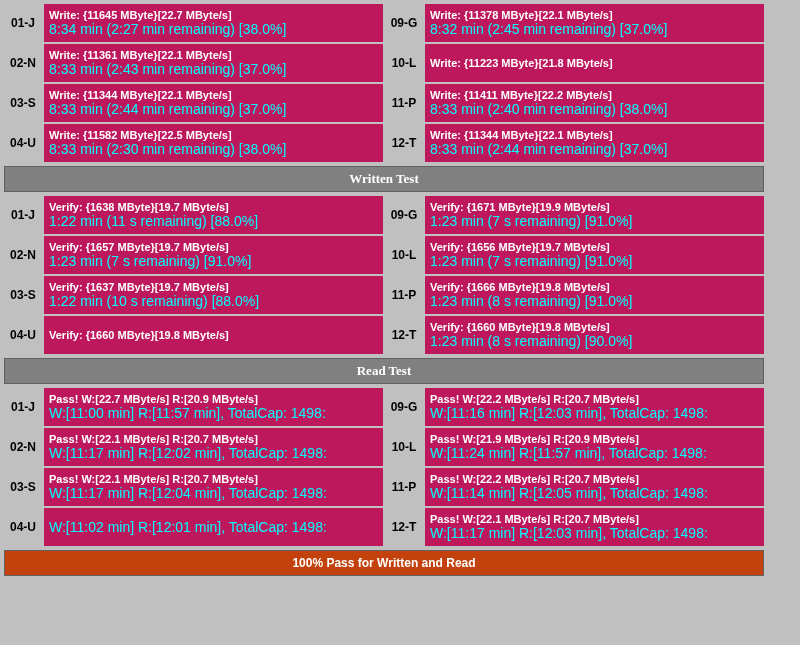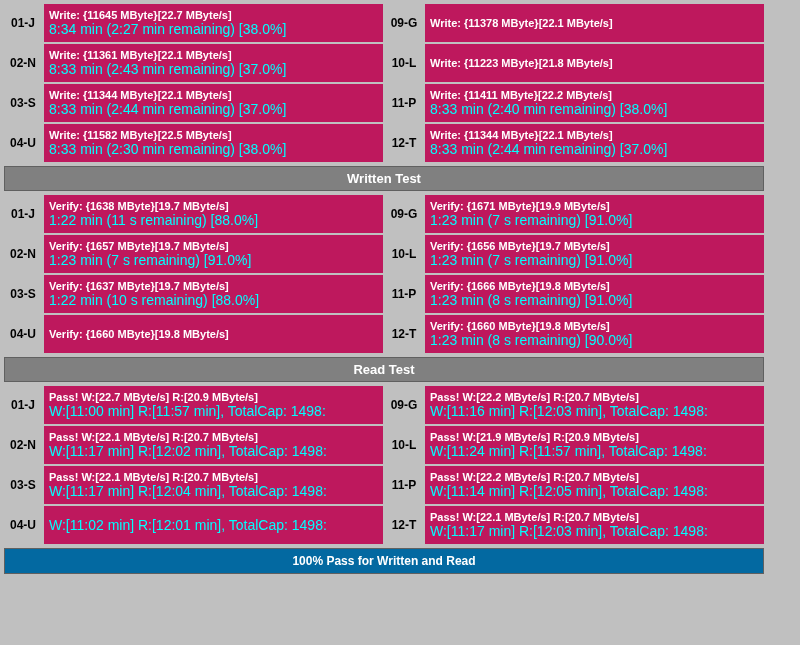--- a/index.html
+++ b/index.html
@@ -50,23 +50,24 @@
     }
     .section-header {
       background: #808080;
       color: #ffffff;
       text-align: center;
       padding: 4px;
       font-size: 13px;
       font-weight: bold;
       margin: 4px 0;
       border: 1px solid #606060;
+      font-family: Liberation Serif, serif;
     }
     .footer-bar {
-      background: #0369a1;
+      background: #c2410c;
       color: #ffffff;
       text-align: center;
       padding: 5px;
       font-size: 12px;
       font-weight: bold;
       margin-top: 4px;
       border: 1px solid #606060;
     }
     .full-row {
       display: flex;
@@ -91,20 +92,21 @@
             <div class="cell-label">01-J</div>
             <div class="cell">
               <div class="cell-line1">Write: {11645 MByte}[22.7 MByte/s]</div>
               <div class="cell-line2">8:34 min (2:27 min remaining)  [38.0%]</div>
             </div>
           </div>
           <div class="half-section">
             <div class="cell-label">09-G</div>
             <div class="cell">
               <div class="cell-line1">Write: {11378 MByte}[22.1 MByte/s]</div>
+              <div class="cell-line2">8:32 min (2:45 min remaining)  [37.0%]</div>
             </div>
           </div>
         </div>
         <div class="full-row">
           <div class="half-section">
             <div class="cell-label">02-N</div>
             <div class="cell">
               <div class="cell-line1">Write: {11361 MByte}[22.1 MByte/s]</div>
               <div class="cell-line2">8:33 min (2:43 min remaining)  [37.0%]</div>
             </div>

